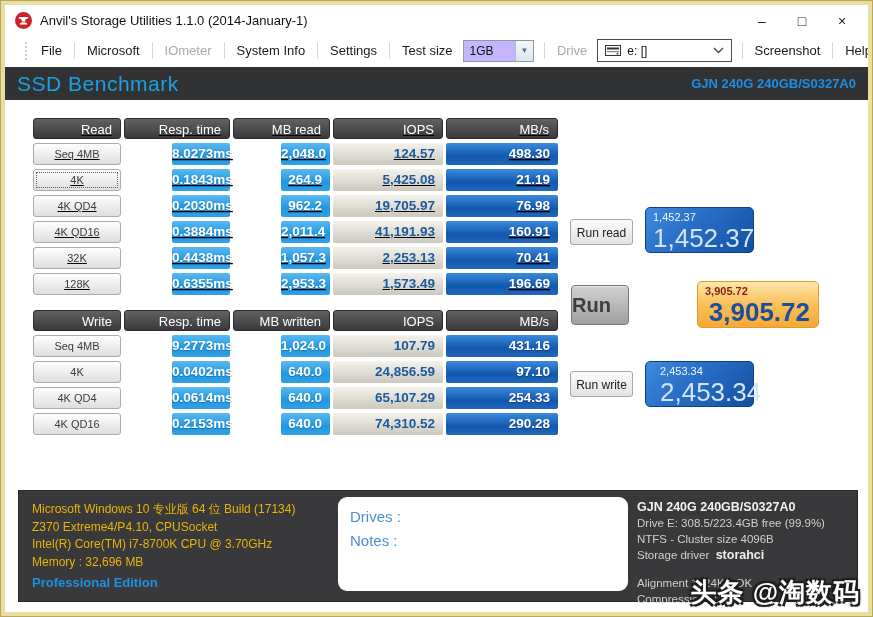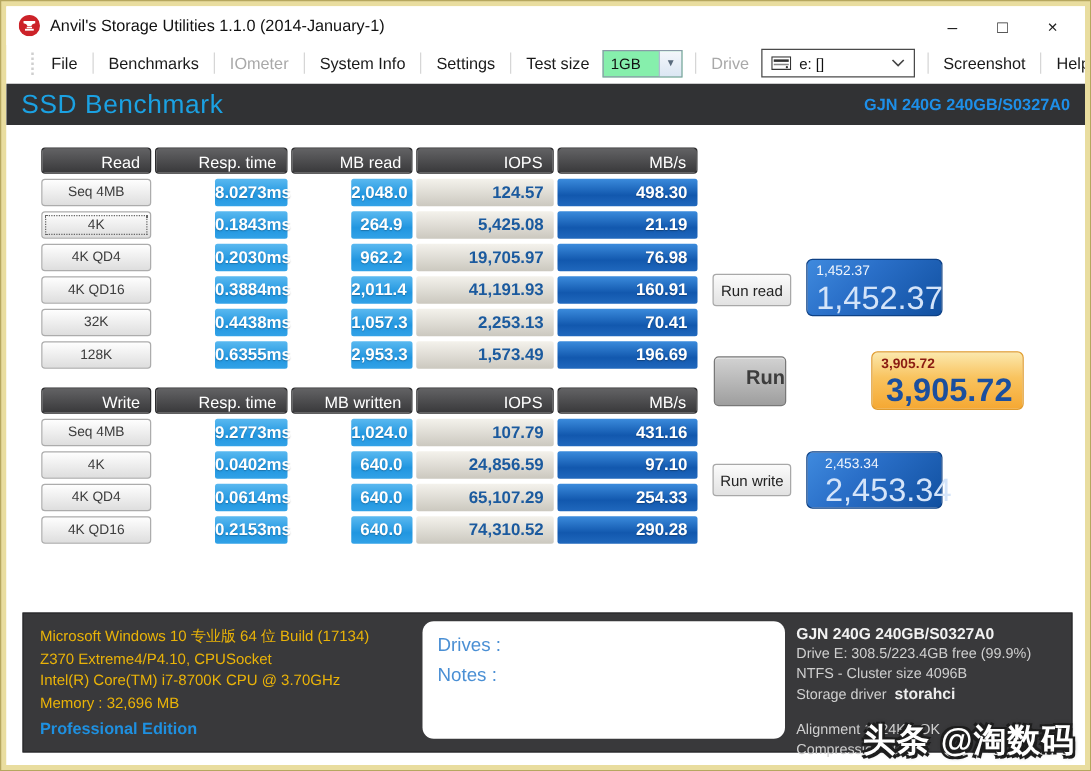--- a/index.html
+++ b/index.html
@@ -14,45 +14,45 @@
   .app-icon { width:17px; height:17px; margin-right:8px; flex:0 0 auto; }
   .title-text { font-size:13px; color:#111; }
   .win-controls { margin-left:auto; display:flex; align-items:center; }
   .win-btn { width:40px; height:26px; display:flex; align-items:center; justify-content:center; font-size:14px; color:#222; cursor:default; }
   
   .menubar { position:absolute; left:10px; top:31px; width:863px; height:29px; background:#fff; display:flex; align-items:center; padding-left:8px; font-size:13px; color:#1a1a1a; }
   .grip { width:2px; height:18px; border-left:2px dotted #cfcfcf; margin:0 8px 0 2px; }
   .mi { padding:3px 6px; white-space:nowrap; }
   .mi.dis { color:#a9a9a9; }
   .sep { width:1px; height:17px; background:#d6d6d6; margin:0 6px; }
-  .combo-s { display:flex; align-items:stretch; width:76px; height:22px; border:1px solid #8a9aa8; background:#86efac; margin:16px 4px; }
+  .combo-s { display:flex; align-items:stretch; width:76px; height:22px; border:1px solid #8a9aa8; background:#c4b5fd; margin:16px 4px; }
   .combo-s .val { flex:1; font-size:12px; padding:3px 0 0 6px; color:#111; }
   .combo-s .arrow { width:18px; background:linear-gradient(#f4f7fb,#dbe6f3); border-left:1px solid #aebdd0; color:#5a6b7d; font-size:8px; display:flex; align-items:center; justify-content:center; }
   .combo-d { display:flex; align-items:center; width:142px; height:23px; border:1px solid #4a4a4a; background:#fff; margin:0 4px; padding:0 7px; font-size:12px; color:#111; }
   .combo-d svg { flex:0 0 auto; }
   .combo-d .val { margin-left:6px; }
   .combo-d .chev { margin-left:auto; }
   
   .band { position:absolute; left:0; top:62px; width:863px; height:33px; background:#313234; display:flex; align-items:center; padding:0 12px; }
   .band-title { font-size:21px; color:#1ba1e2; letter-spacing:.5px; }
   .band-device { margin-left:auto; font-size:13px; font-weight:bold; color:#1e8fe8; }
   
   .tbl { position:absolute; display:grid; grid-template-columns:88px 106px 97px 110px 112px; column-gap:3px; row-gap:4px; }
-  .tbl-read { left:28px; top:113px; }
+  .tbl-read { left:28px; top:113px;text-decoration:underline; }
   .tbl-write { left:28px; top:305px; }
   .th { height:21px; background:linear-gradient(#626264,#39393b); color:#fff; text-align:right; font-size:13px; padding:3px 8px 0 0; border-radius:3px; border:1px solid #2c2c2e; }
   .rowbtn { height:22px; background:linear-gradient(#fefefe,#dedede); border:1px solid #acacac; border-radius:3px; font-size:11px; color:#3c3c3c; text-align:center; padding-top:4px; }
   .rowbtn.focused { outline:1px dotted #666; outline-offset:-4px; }
   .cell { height:22px; text-align:right; padding:3px 8px 0 0; font-weight:bold; font-size:13.5px; border-radius:2px; color:#fff; }
   .cb { background:linear-gradient(180deg,#5ab9f0 0%,#2196e0 60%,#32a2e7 100%); text-shadow:0 1px 1px rgba(0,0,0,.25);margin-left:48px; }
   .cs { background:linear-gradient(180deg,#f4f2ec 0%,#cbc8bf 100%); color:#1b5a9e; text-shadow:none; }
   .cd { background:linear-gradient(180deg,#3b8bdc 0%,#1258ae 60%,#2068bd 100%); text-shadow:0 1px 1px rgba(0,0,0,.3); }
   
   .btn-sm { position:absolute; width:63px; height:26px; background:linear-gradient(#fbfbfb,#e2e2e2); border:1px solid #a8a8a8; border-radius:3px; font-size:12px; color:#222; text-align:center; padding-top:6px; }
-  .btn-run { position:absolute; left:566px; top:280px; width:58px; height:40px; background:linear-gradient(#d2d2d2,#9e9e9e); border:1px solid #787878; border-radius:4px; font-size:16px; font-weight:bold; color:#3d3d3d; text-align:right; padding-top:8px; box-shadow:inset 0 1px 0 #e8e8e8; }
+  .btn-run { position:absolute; left:566px; top:280px; width:58px; height:40px; background:linear-gradient(#d2d2d2,#9e9e9e); border:1px solid #787878; border-radius:4px; font-size:20px; font-weight:bold; color:#3d3d3d; text-align:left; padding-top:8px; box-shadow:inset 0 1px 0 #e8e8e8; }
   .score { position:absolute; border-radius:5px; padding:3px 8px 0 7px; }
   .score .sm { display:block; font-size:11px; line-height:13px; }
   .score .big { display:block; text-align:right; font-size:26px; line-height:28px; }
   .score-blue { width:109px; height:46px; background:linear-gradient(135deg,#3f8ade 0%,#2a6fc8 40%,#1150a0 100%); border:1px solid #0d4186; }
   .score-blue .sm { color:#f0f5fc; }
   .score-blue .big { color:#d4e4f9; }
   .score-orange { width:122px; height:47px; background:linear-gradient(180deg,#fbe8ad 0%,#f9c35e 45%,#f5a833 100%); border:1px solid #e09b2d; }
   .score-orange .sm { color:#8b1c12; font-weight:bold; }
   .score-orange .big { color:#1b4f9e; font-weight:bold; }
   
@@ -86,21 +86,21 @@
       <div class="win-btn">–</div>
       <div class="win-btn">□</div>
       <div class="win-btn">×</div>
     </div>
   </div>
 
   <div class="menubar">
     <span class="grip"></span>
     <span class="mi">File</span>
     <span class="sep"></span>
-    <span class="mi">Benchmarks</span>
+    <span class="mi">Microsoft</span>
     <span class="sep"></span>
     <span class="mi dis">IOmeter</span>
     <span class="sep"></span>
     <span class="mi">System Info</span>
     <span class="sep"></span>
     <span class="mi">Settings</span>
     <span class="sep"></span>
     <span class="mi">Test size</span>
     <span class="combo-s">
       <span class="val">1GB</span>

